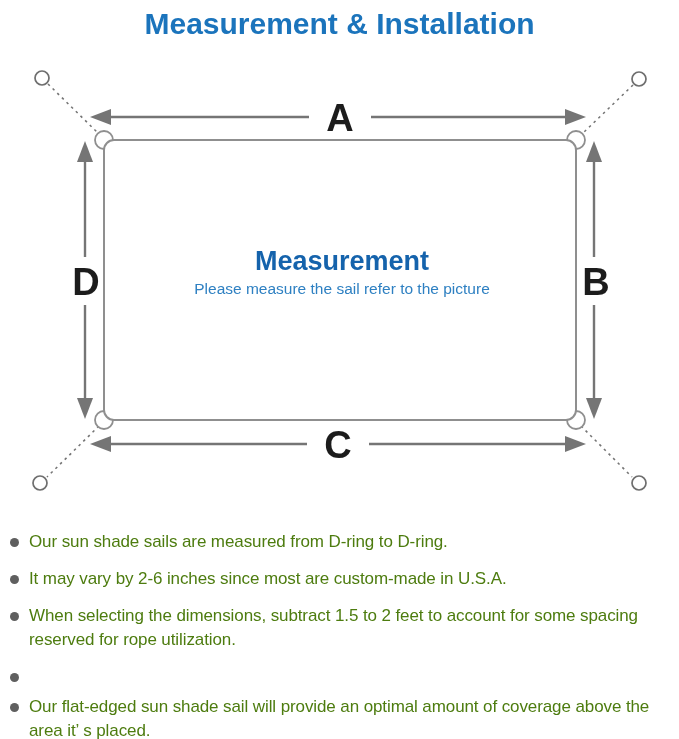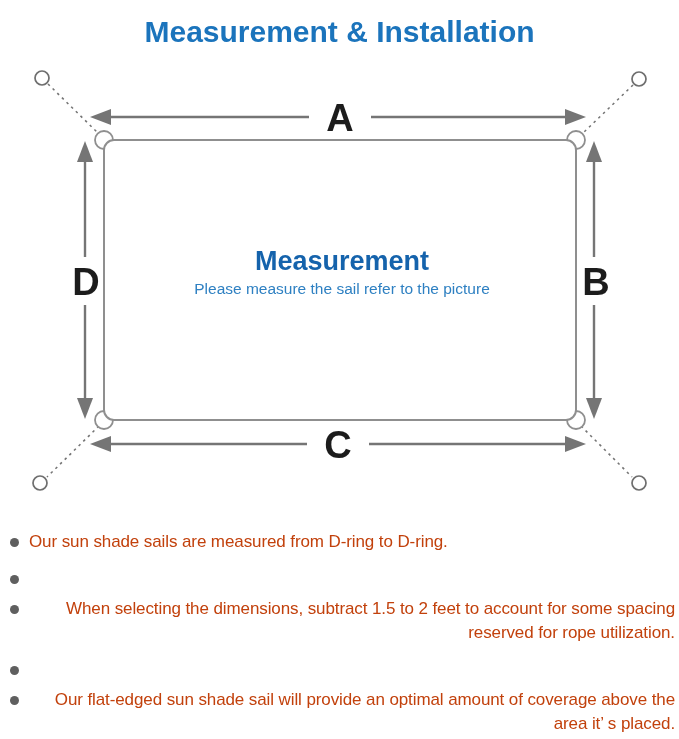--- a/index.html
+++ b/index.html
@@ -4,43 +4,42 @@
 <style>
   html, body { margin: 0; padding: 0; }
   body {
     width: 679px; height: 739px;
     background: #ffffff;
     font-family: "Liberation Sans", sans-serif;
     overflow: hidden;
   }
   .page-title {
     margin: 0; height: 46px; box-sizing: border-box;
-    padding-top: 15px;
+    padding-top: 7px;
     text-align: center;
     font-size: 30px; font-weight: 700;
     color: #1b74bc;
     letter-spacing: 0px;
   }
   .diagram-wrap { width: 679px; height: 470px; }
   svg { display: block; }
   svg text { font-family: "Liberation Sans", sans-serif; }
   .dim-label { font-size: 38px; font-weight: 700; fill: #1c1c1c; }
   .center-title { font-size: 27px; font-weight: 700; fill: #1563ac; }
   .center-sub { font-size: 15.5px; fill: #2e80c2; }
   .notes {
     list-style: none;
     margin: 0; padding: 14px 4px 0 10px;
   }
   .notes li {
     display: flex; gap: 10px;
     margin-bottom: 13px;
-    color: #c2410c;
+    color: #4d7c0f;
     font-size: 17px; line-height: 24px;
     letter-spacing: -0.1px;
-    text-align: right;
   }
   .bullet-dot {
     flex: none;
     width: 9px; height: 9px; border-radius: 50%;
     background: #5f5f5f;
     margin-top: 8px;
   }
 </style>
 </head>
 <body>
@@ -114,20 +113,21 @@
   </svg>
 </div>
 
 <ul class="notes">
   <li>
     <span class="bullet-dot"></span>
     <span>Our sun shade sails are measured from D-ring to D-ring.</span>
   </li>
   <li>
     <span class="bullet-dot"></span>
+    <span>It may vary by 2-6 inches since most are custom-made in U.S.A.</span>
   </li>
   <li>
     <span class="bullet-dot"></span>
     <span>When selecting the dimensions, subtract 1.5 to 2 feet to account for some spacing reserved for rope utilization.</span>
   </li>
   <li>
     <span class="bullet-dot"></span>
   </li>
   <li>
     <span class="bullet-dot"></span>

